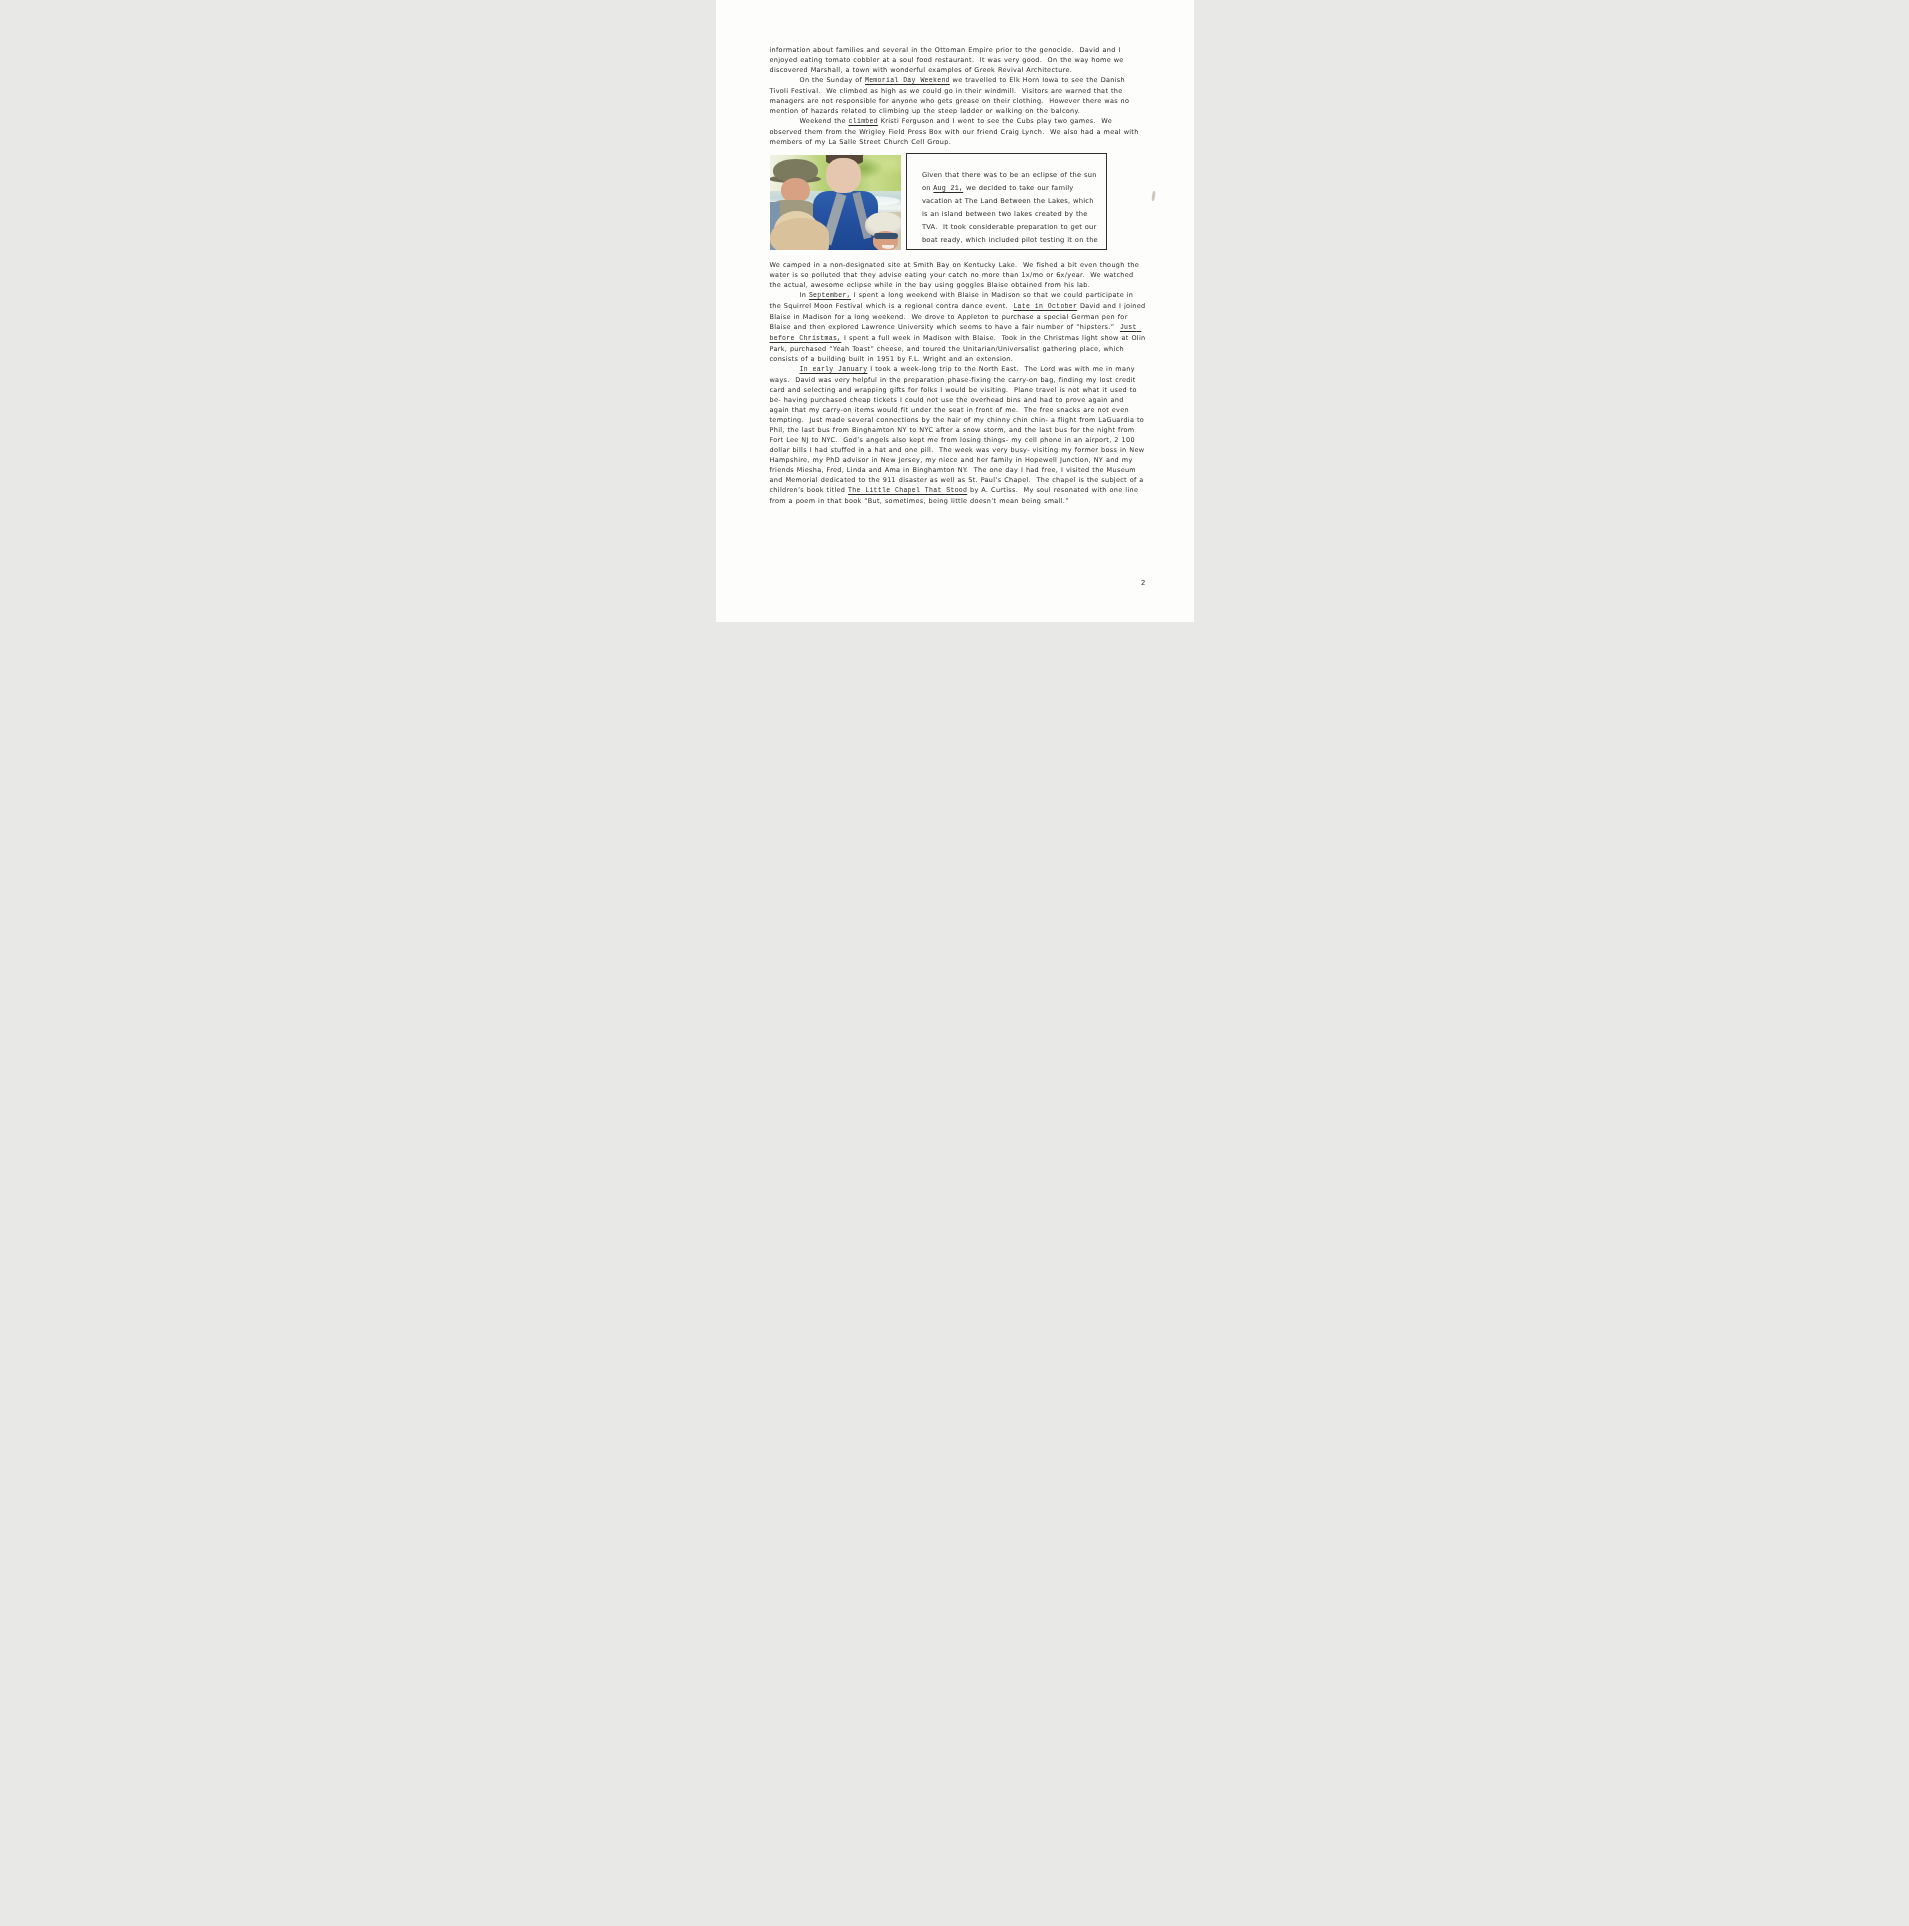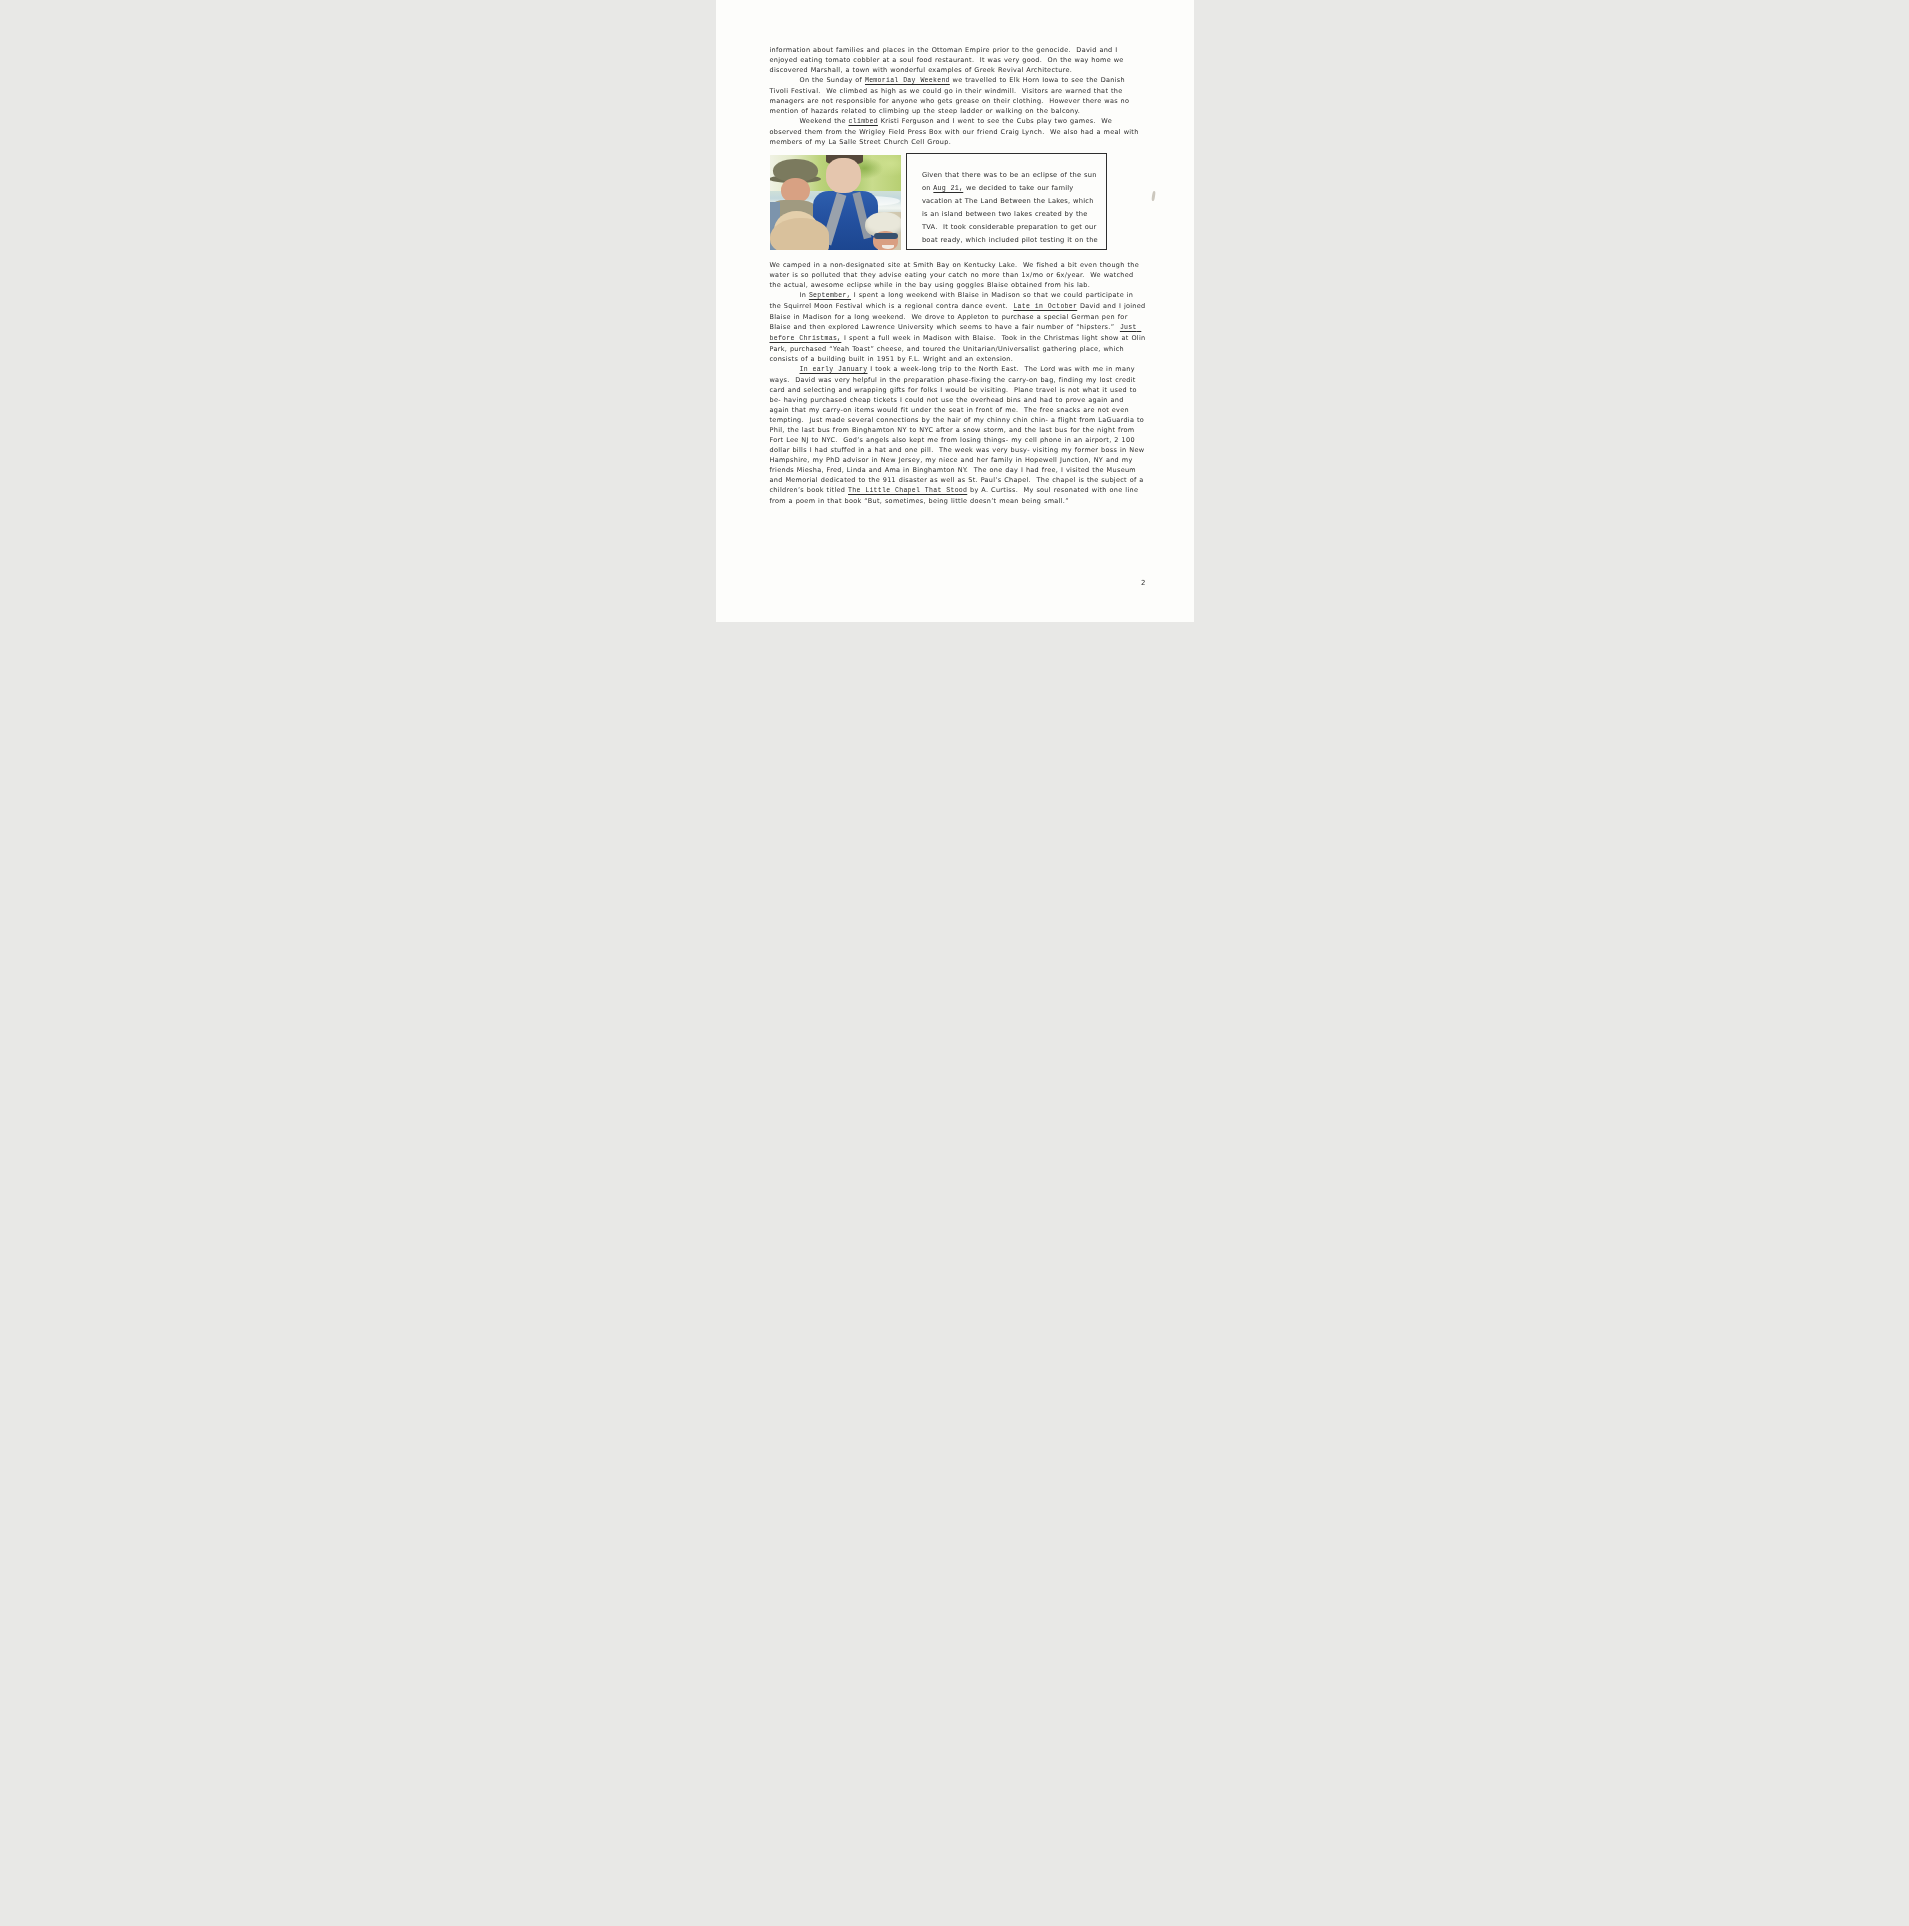--- a/index.html
+++ b/index.html
@@ -117,21 +117,21 @@
     color:#333333;
   }
 </style>
 </head>
 <body>
 
 <div class="page">
   <div class="content">
 
     <div id="para-block-1">
-        <p><span>information about families and places in the Ottoman Empire prior to the genocide.  David and I enjoyed eating tomato cobbler at a soul food restaurant.  It was very good.  On the way home we discovered Marshall, a town with wonderful examples of Greek Revival Architecture.</span></p>
+        <p><span>information about families and several in the Ottoman Empire prior to the genocide.  David and I enjoyed eating tomato cobbler at a soul food restaurant.  It was very good.  On the way home we discovered Marshall, a town with wonderful examples of Greek Revival Architecture.</span></p>
         <p class="indent"><span>On the Sunday of </span><span class="u">Memorial Day Weekend</span><span> we travelled to Elk Horn Iowa to see the Danish Tivoli Festival.  We climbed as high as we could go in their windmill.  Visitors are warned that the managers are not responsible for anyone who gets grease on their clothing.  However there was no mention of hazards related to climbing up the steep ladder or walking on the balcony.</span></p>
         <p class="indent"><span>Weekend the </span><span class="u">climbed</span><span> Kristi Ferguson and I went to see the Cubs play two games.  We observed them from the Wrigley Field Press Box with our friend Craig Lynch.  We also had a meal with members of my La Salle Street Church Cell Group.</span></p>
       </div>
 
     <div class="media-row">
 
       <div class="photo" aria-label="Selfie of three people by a lake: older man in an olive bucket hat, young man in a dark blue shirt with gray straps, and a woman in a white sun hat and blue sunglasses, with green trees and water behind them">
         <div class="ph-trees"></div>
         <div class="ph-water"></div>
         <div class="ph-glint"></div>

